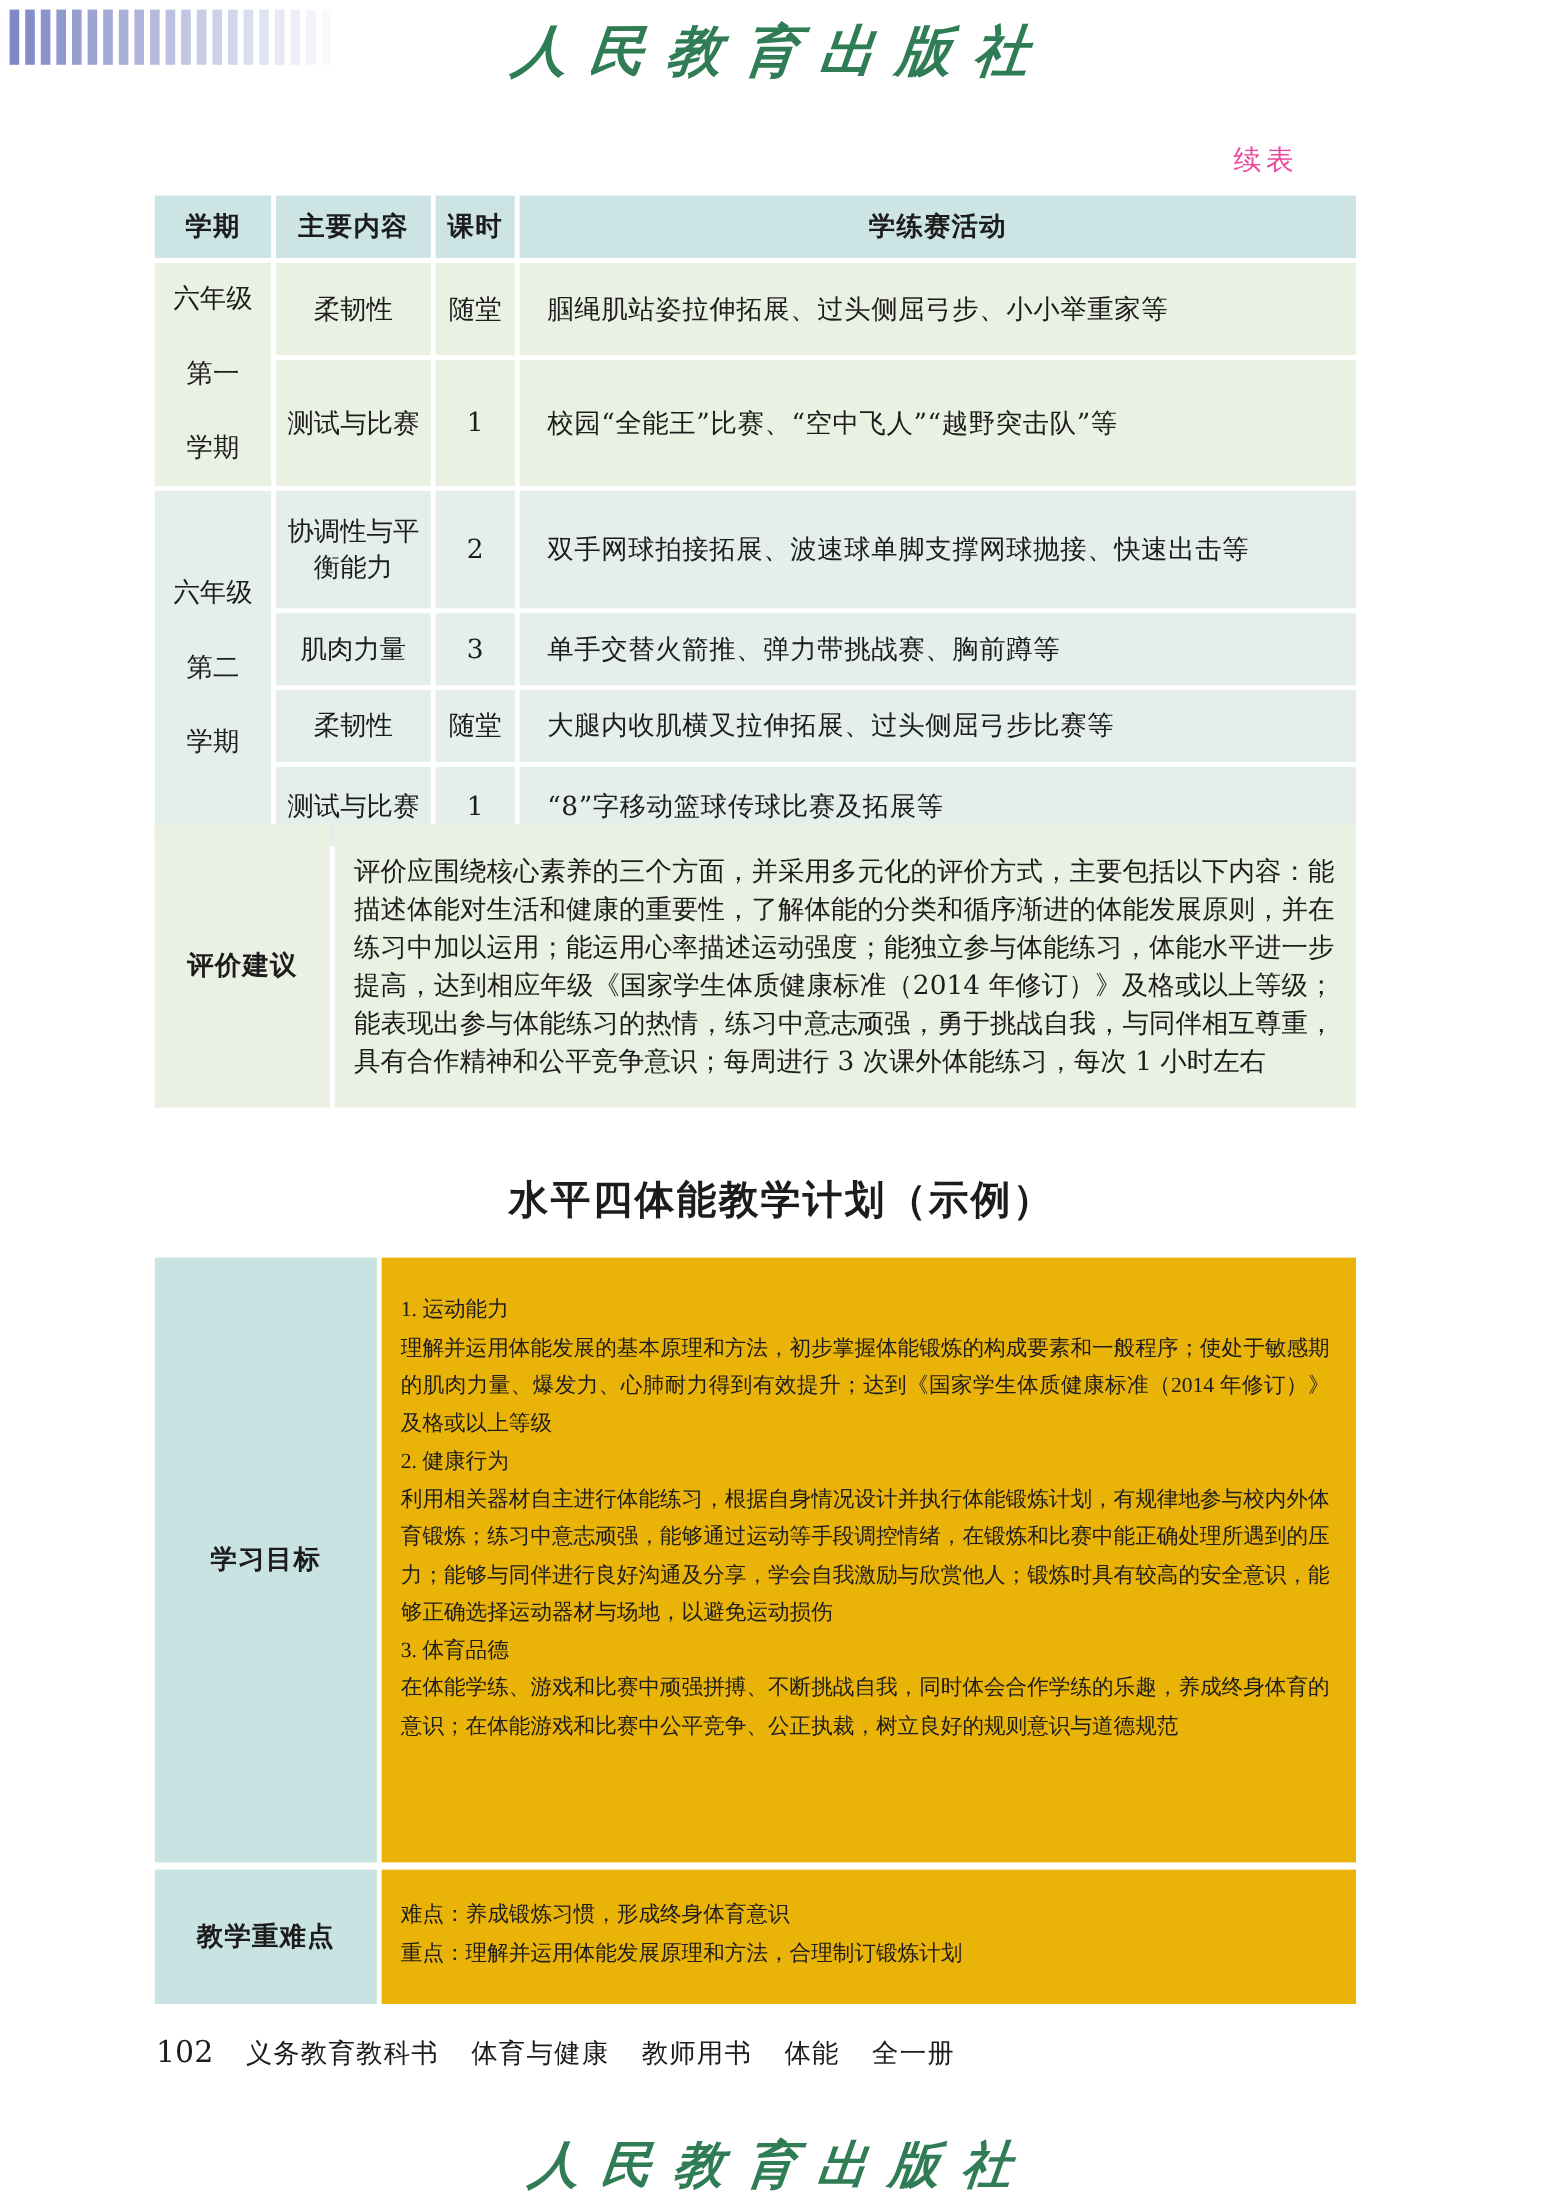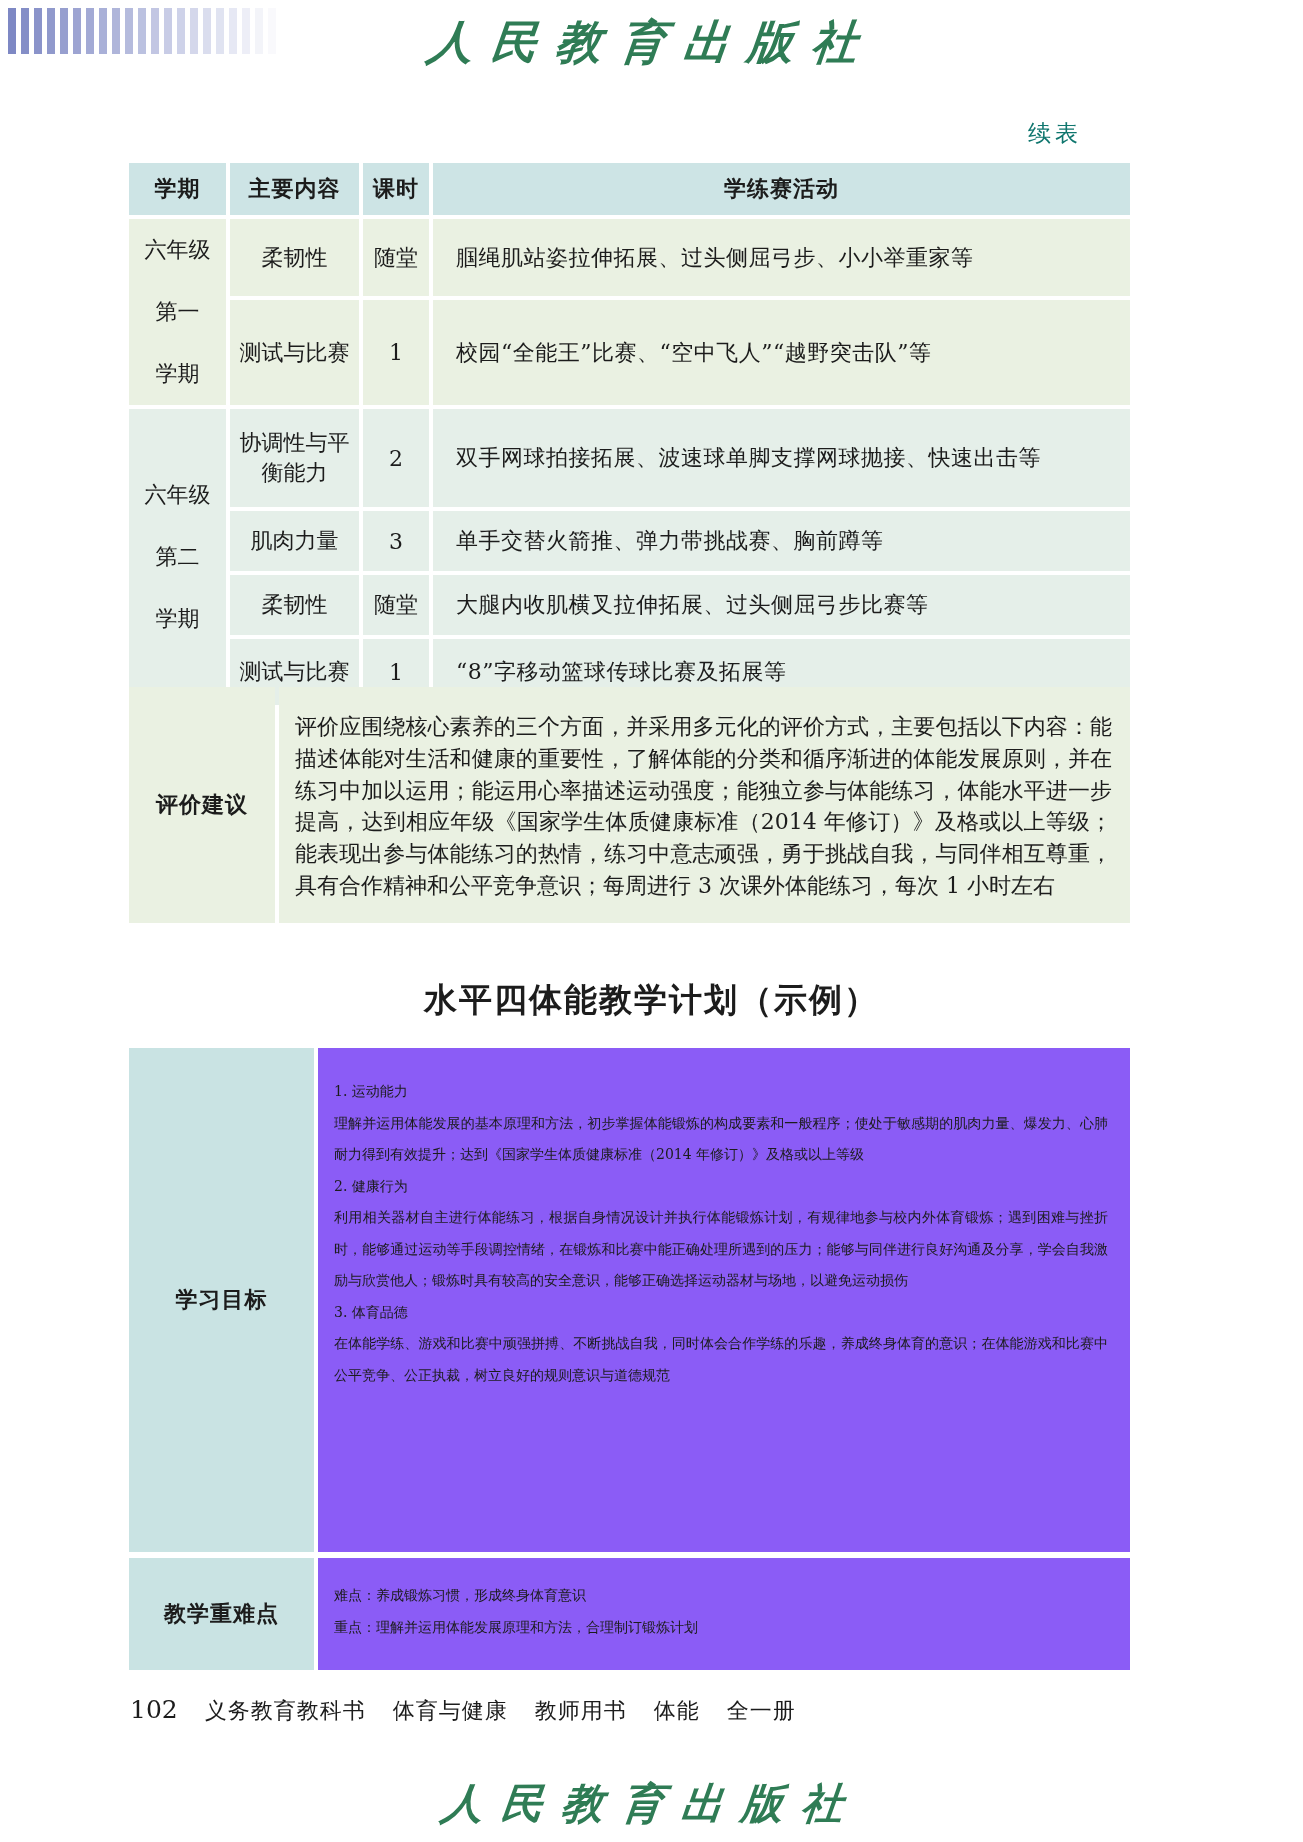--- a/index.html
+++ b/index.html
@@ -23,21 +23,21 @@
     font-style:italic; font-weight:bold;
     transform:skewX(-6deg);
     letter-spacing:18px;
     color:#2f7c55;
   }
   .logo.top { top:12px; font-size:46px; }
   .logo.bottom { top:1776px; font-size:42px; }
 
   .continued {
     position:absolute; top:118px; left:1028px;
-    font-size:23px; color:#0f766e; letter-spacing:4px;
+    font-size:23px; color:#ec4899; letter-spacing:4px;
   }
 
   
   .t1 {
     position:absolute; left:125px; top:159px;
     border-collapse:separate; border-spacing:4px;
     table-layout:fixed; width:1009px;
     font-size:22px;
   }
   .t1 col.c1 { width:97px; }
@@ -84,24 +84,25 @@
   
   .t2-row { position:absolute; left:129px; width:1001px; display:flex; gap:4px; }
   .t2-row.goals { top:1048px; height:504px; }
   .t2-row.keypts { top:1558px; height:112px; }
   .t2-label {
     width:185px; background:#c9e3e3;
     display:flex; align-items:center; justify-content:center;
     font-size:22px; font-weight:bold; letter-spacing:1px;
   }
   .t2-content {
-    flex:1; background:#8b5cf6;
+    flex:1; background:#eab308;
     padding:28px 22px 20px 16px;
-    font-size:14px; line-height:31.5px;
+    font-size:18px; line-height:31.5px;
     text-align:justify;
+    font-family:Liberation Serif, serif;
   }
   .t2-content .heading { text-align:left; }
   .t2-row.keypts .t2-content { padding-top:22px; text-align:left; }
 
   
   .footer {
     position:absolute; left:130px; top:1695px;
     display:flex; align-items:baseline; gap:27px;
     font-size:22px; letter-spacing:1px;
   }
@@ -200,21 +201,21 @@
   </div>
 
   <div class="section-title">水平四体能教学计划（示例）</div>
 
   <div class="t2-row goals">
     <div class="t2-label">学习目标</div>
     <div class="t2-content">
       <div class="heading">1. 运动能力</div>
       <div class="body">理解并运用体能发展的基本原理和方法，初步掌握体能锻炼的构成要素和一般程序；使处于敏感期的肌肉力量、爆发力、心肺耐力得到有效提升；达到《国家学生体质健康标准（2014 年修订）》及格或以上等级</div>
       <div class="heading">2. 健康行为</div>
-      <div class="body">利用相关器材自主进行体能练习，根据自身情况设计并执行体能锻炼计划，有规律地参与校内外体育锻炼；遇到困难与挫折时，能够通过运动等手段调控情绪，在锻炼和比赛中能正确处理所遇到的压力；能够与同伴进行良好沟通及分享，学会自我激励与欣赏他人；锻炼时具有较高的安全意识，能够正确选择运动器材与场地，以避免运动损伤</div>
+      <div class="body">利用相关器材自主进行体能练习，根据自身情况设计并执行体能锻炼计划，有规律地参与校内外体育锻炼；练习中意志顽强，能够通过运动等手段调控情绪，在锻炼和比赛中能正确处理所遇到的压力；能够与同伴进行良好沟通及分享，学会自我激励与欣赏他人；锻炼时具有较高的安全意识，能够正确选择运动器材与场地，以避免运动损伤</div>
       <div class="heading">3. 体育品德</div>
       <div class="body">在体能学练、游戏和比赛中顽强拼搏、不断挑战自我，同时体会合作学练的乐趣，养成终身体育的意识；在体能游戏和比赛中公平竞争、公正执裁，树立良好的规则意识与道德规范</div>
     </div>
   </div>
 
   <div class="t2-row keypts">
     <div class="t2-label">教学重难点</div>
     <div class="t2-content">
       <div>难点：养成锻炼习惯，形成终身体育意识</div>
       <div>重点：理解并运用体能发展原理和方法，合理制订锻炼计划</div>

